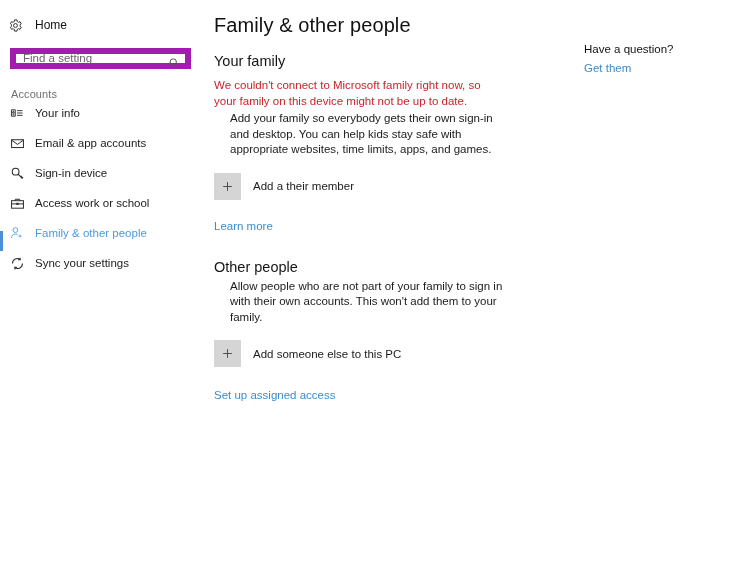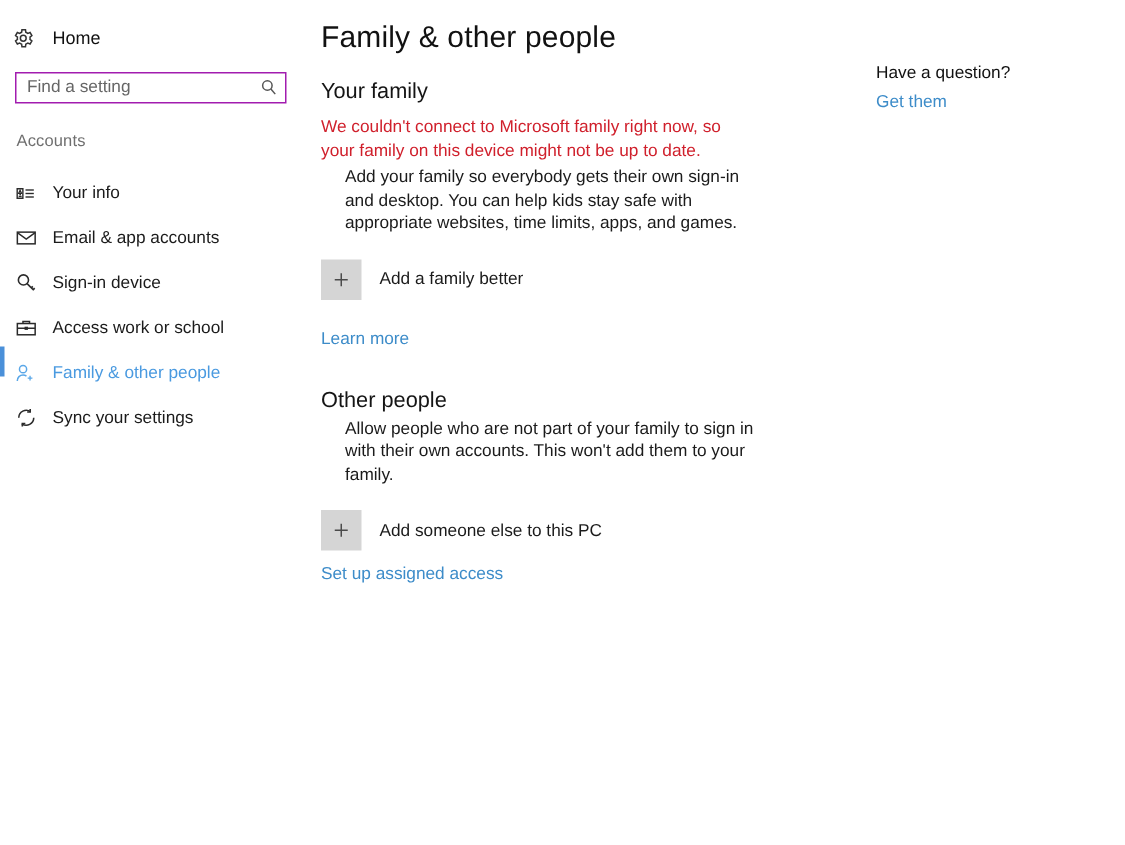--- a/index.html
+++ b/index.html
@@ -54,21 +54,21 @@
     font-size: 12px;
     color: #111;
     margin-left: 7px;
     line-height: 14px;
   }
 
   .search-wrap {
     margin: 11px 0 0 10px;
     width: 181px;
     height: 21px;
-    border: 1px solid #a21caf;
+    border: 6px solid #a21caf;
     box-sizing: border-box;
     display: flex;
     align-items: center;
     background: #fff;
     position: relative;
   }
   .search-input {
     border: 0;
     outline: 0;
     flex: 1 1 auto;
@@ -93,21 +93,21 @@
   .group-header {
     font-size: 11px;
     color: #6f6f6f;
     margin: 19px 0 6px 11px;
     letter-spacing: 0.1px;
   }
 
   .nav-item {
     position: relative;
     display: flex;
-    align-items: flex-end;
+    align-items: flex-start;
     height: 30px;
     padding-left: 8px;
     cursor: default;
   }
   .nav-item .ico {
     width: 18px;
     flex: 0 0 18px;
     display: flex;
     align-items: center;
     justify-content: center;
@@ -202,21 +202,21 @@
     display: inline-block;
     font-size: 11.5px;
     color: #3d8cc9;
     text-decoration: none;
     margin-left: 4px;
     line-height: 14px;
     cursor: default;
   }
 
   .mt-learn { margin-top: 16px; }
-  .mt-assigned { margin-top: 6px; }
+  .mt-assigned { margin-top: 18px; }
 
   .section-gap { margin-top: 23px; }
 
   
   .rail {
     position: absolute;
     left: 584px;
     top: 42px;
     width: 160px;
   }
@@ -340,21 +340,21 @@
 
     <p class="body-text">Add your family so everybody gets their own sign-in and desktop. You can help kids stay safe with appropriate websites, time limits, apps, and games.</p>
 
     <div class="add-row">
       <span class="plus-box">
         <svg width="13" height="13" viewBox="0 0 24 24" fill="none" stroke="currentColor" stroke-width="1.8">
           <line x1="12" y1="4" x2="12" y2="20"></line>
           <line x1="4" y1="12" x2="20" y2="12"></line>
         </svg>
       </span>
-      <span class="add-label">Add a family better</span>
+      <span class="add-label">Add a their member</span>
     </div>
 
     <div class="mt-learn">
       <a class="link" href="#">Learn more</a>
     </div>
 
     <h2 class="section-title section-gap">Other people</h2>
 
     <p class="body-text">Allow people who are not part of your family to sign in with their own accounts. This won't add them to your family.</p>
 

